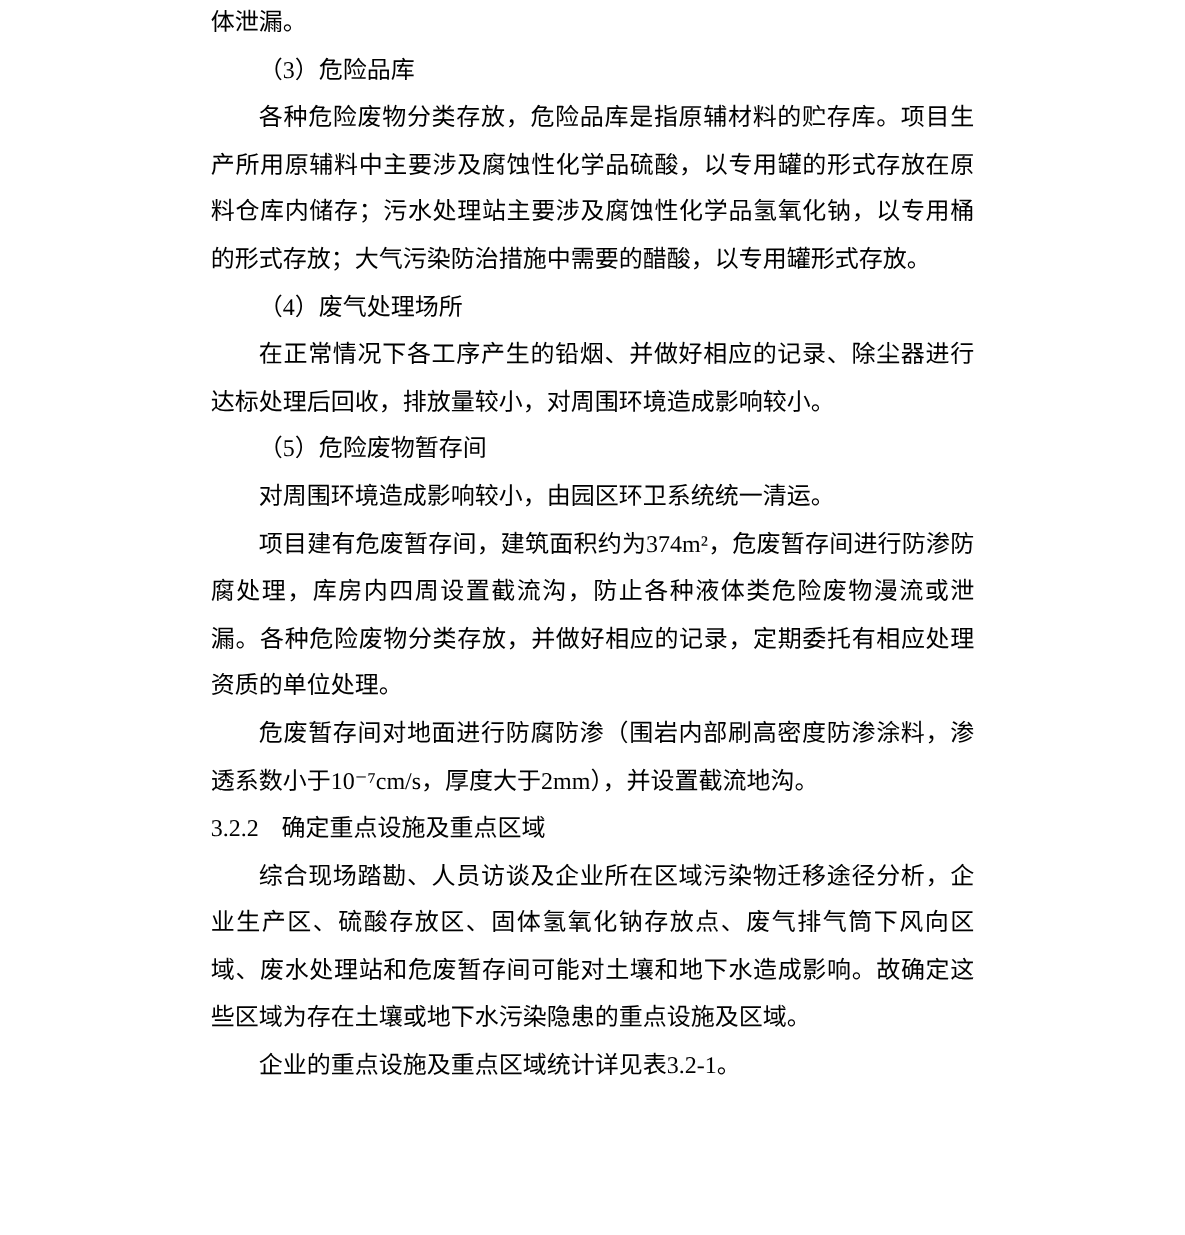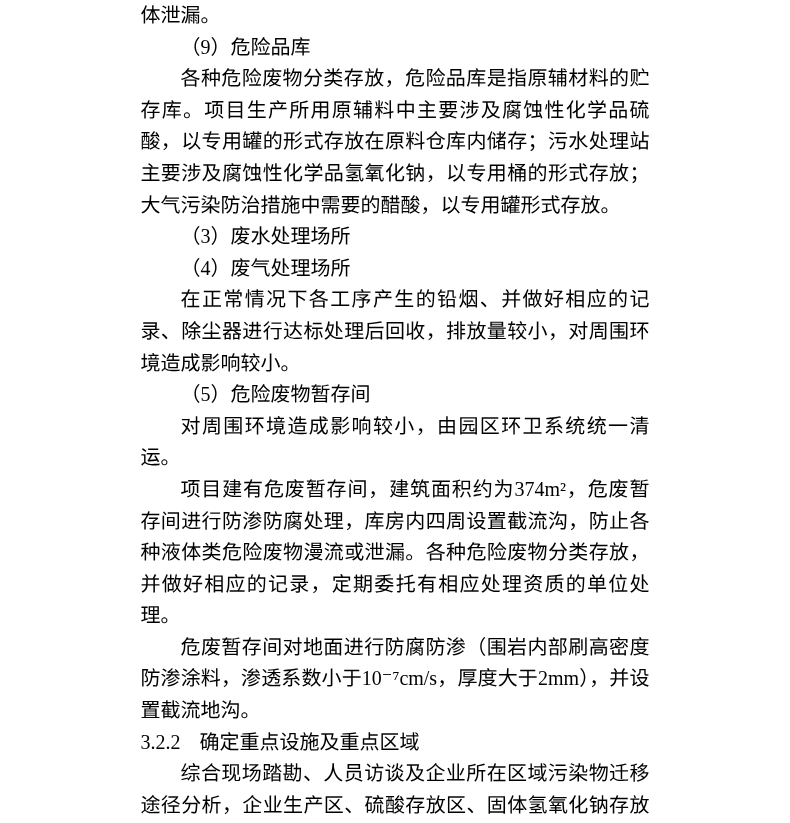--- a/index.html
+++ b/index.html
@@ -11,21 +11,21 @@
     position: relative;
     width: 737px;
     height: 823px;
     margin: 0 auto;
     background: #ffffff;
     box-sizing: border-box;
     padding: 0 114px 0 114px;
     overflow: hidden;
     color: #000000;
     font-family: "Liberation Serif", "DejaVu Serif", serif;
-    font-size: 20px;
+    font-size: 16px;
     line-height: 31.6px;
     text-align: justify;
     letter-spacing: 0;
   }
   .page p {
     margin: 0;
     padding: 0;
   }
   .indent {
     text-indent: 2em;
@@ -38,25 +38,24 @@
     margin-right: 0.95em;
   }
 </style>
 </head>
 <body>
 
 <div class="page">
 
   <p>体泄漏。</p>
 
-  <p class="indent">（9）危险品库</p>
+  <p class="indent">（3）危险品库</p>
 
   <p class="indent">各种危险废物分类存放，危险品库是指原辅材料的贮存库。项目生产所用原辅料中主要涉及腐蚀性化学品硫酸，以专用罐的形式存放在原料仓库内储存；污水处理站主要涉及腐蚀性化学品氢氧化钠，以专用桶的形式存放；大气污染防治措施中需要的醋酸，以专用罐形式存放。</p>
 
-  <p class="indent">（3）废水处理场所</p>
 
 
   <p class="indent">（4）废气处理场所</p>
 
   <p class="indent">在正常情况下各工序产生的铅烟、并做好相应的记录、除尘器进行达标处理后回收，排放量较小，对周围环境造成影响较小。</p>
 
   <p class="indent">（5）危险废物暂存间</p>
 
   <p class="indent">对周围环境造成影响较小，由园区环卫系统统一清运。</p>
 

